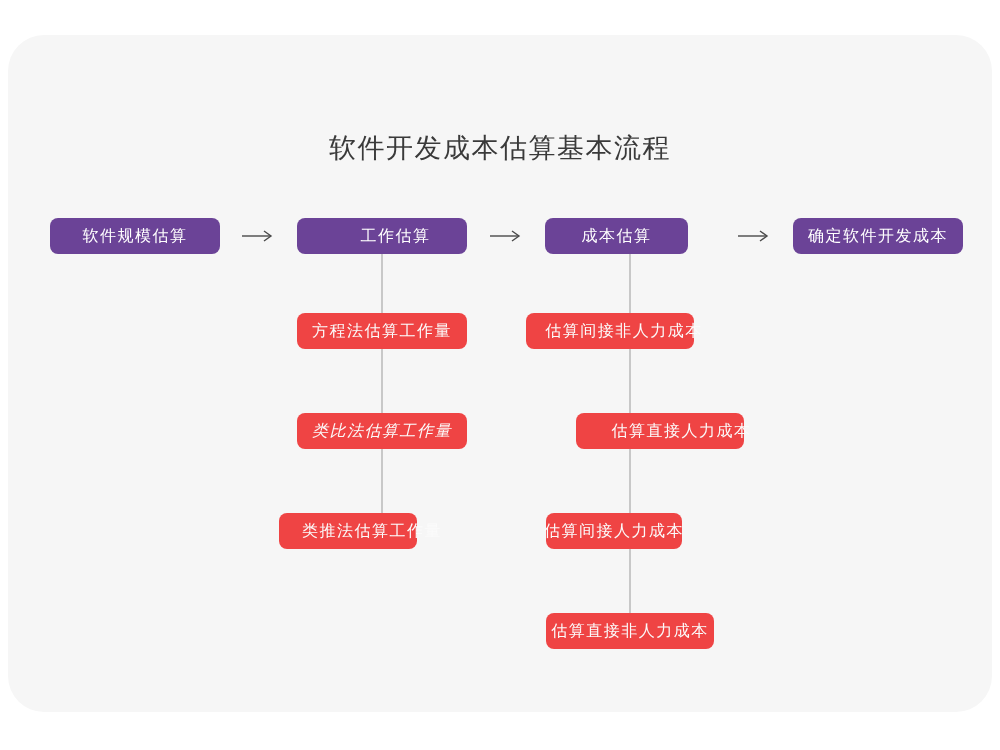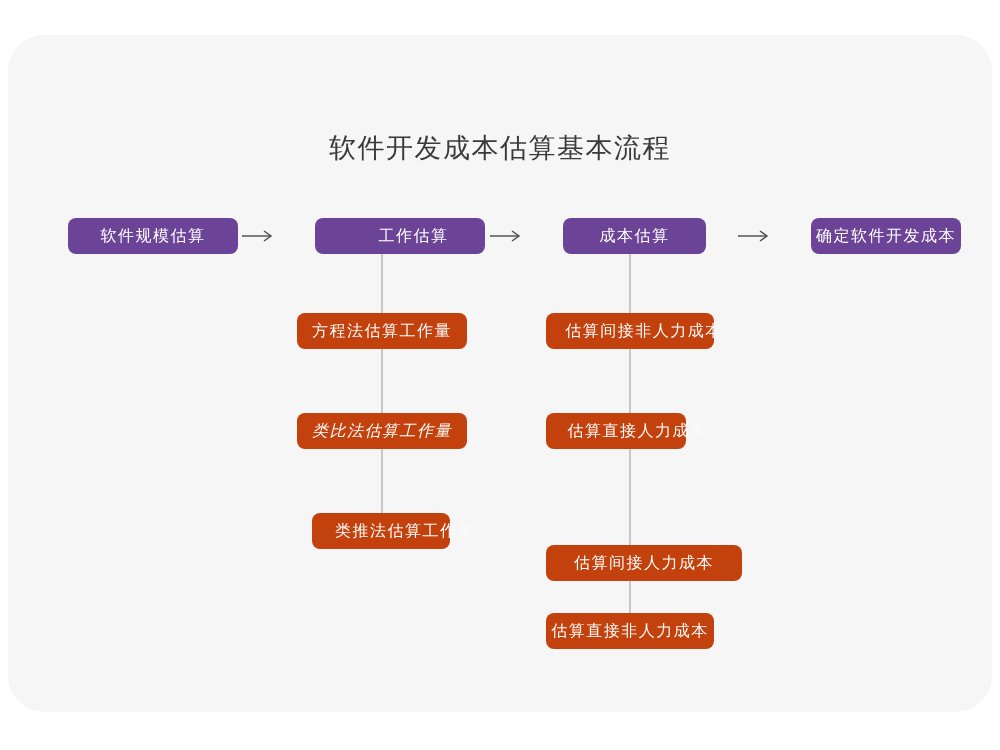--- a/index.html
+++ b/index.html
@@ -35,35 +35,35 @@
     display: flex;
     align-items: center;
     justify-content: center;
     border-radius: 8px;
     color: #FFFFFF;
     font-size: 16px;
     letter-spacing: 1.5px;
     white-space: nowrap;
     z-index: 2;
   }
-  .node.stage { background: #6B4397; margin-left: 18px; }
-  .node.method { background: #c2410c; color: #FBFBFB; }
+  .node.stage { background: #6B4397; }
+  .node.method { background: #ef4444; color: #FBFBFB; }
 
   .stage-1 { left: 42px;  top: 183px; width: 170px; }
   .stage-2 { left: 289px; top: 183px; width: 170px; padding-left: 27px; }
   .stage-3 { left: 537px; top: 183px; width: 143px; }
-  .stage-4 { left: 785px; top: 183px; width: 150px; }
+  .stage-4 { left: 785px; top: 183px; width: 170px; }
 
   .wm-1 { left: 289px; top: 278px; width: 170px; }
   .wm-2 { left: 289px; top: 378px; width: 170px; font-style: italic; }
-  .wm-3 { left: 304px; top: 478px; width: 138px; padding-left: 48px; }
+  .wm-3 { left: 271px; top: 478px; width: 138px; padding-left: 48px; }
 
-  .cs-1 { left: 538px; top: 278px; width: 168px; padding-left: 28px; }
-  .cs-2 { left: 538px; top: 378px; width: 140px; padding-left: 43px; }
-  .cs-3 { left: 538px; top: 478px; width: 196px; margin-top: 32px; }
+  .cs-1 { left: 518px; top: 278px; width: 168px; padding-left: 28px; }
+  .cs-2 { left: 568px; top: 378px; width: 168px; padding-left: 43px; }
+  .cs-3 { left: 538px; top: 478px; width: 136px; }
   .cs-4 { left: 538px; top: 578px; width: 168px; }
 
   .arrow {
     position: absolute;
     top: 193px;
     width: 34px; height: 14px;
     z-index: 2;
   }
   .arrow-1 { left: 233px; }
   .arrow-2 { left: 481px; }

